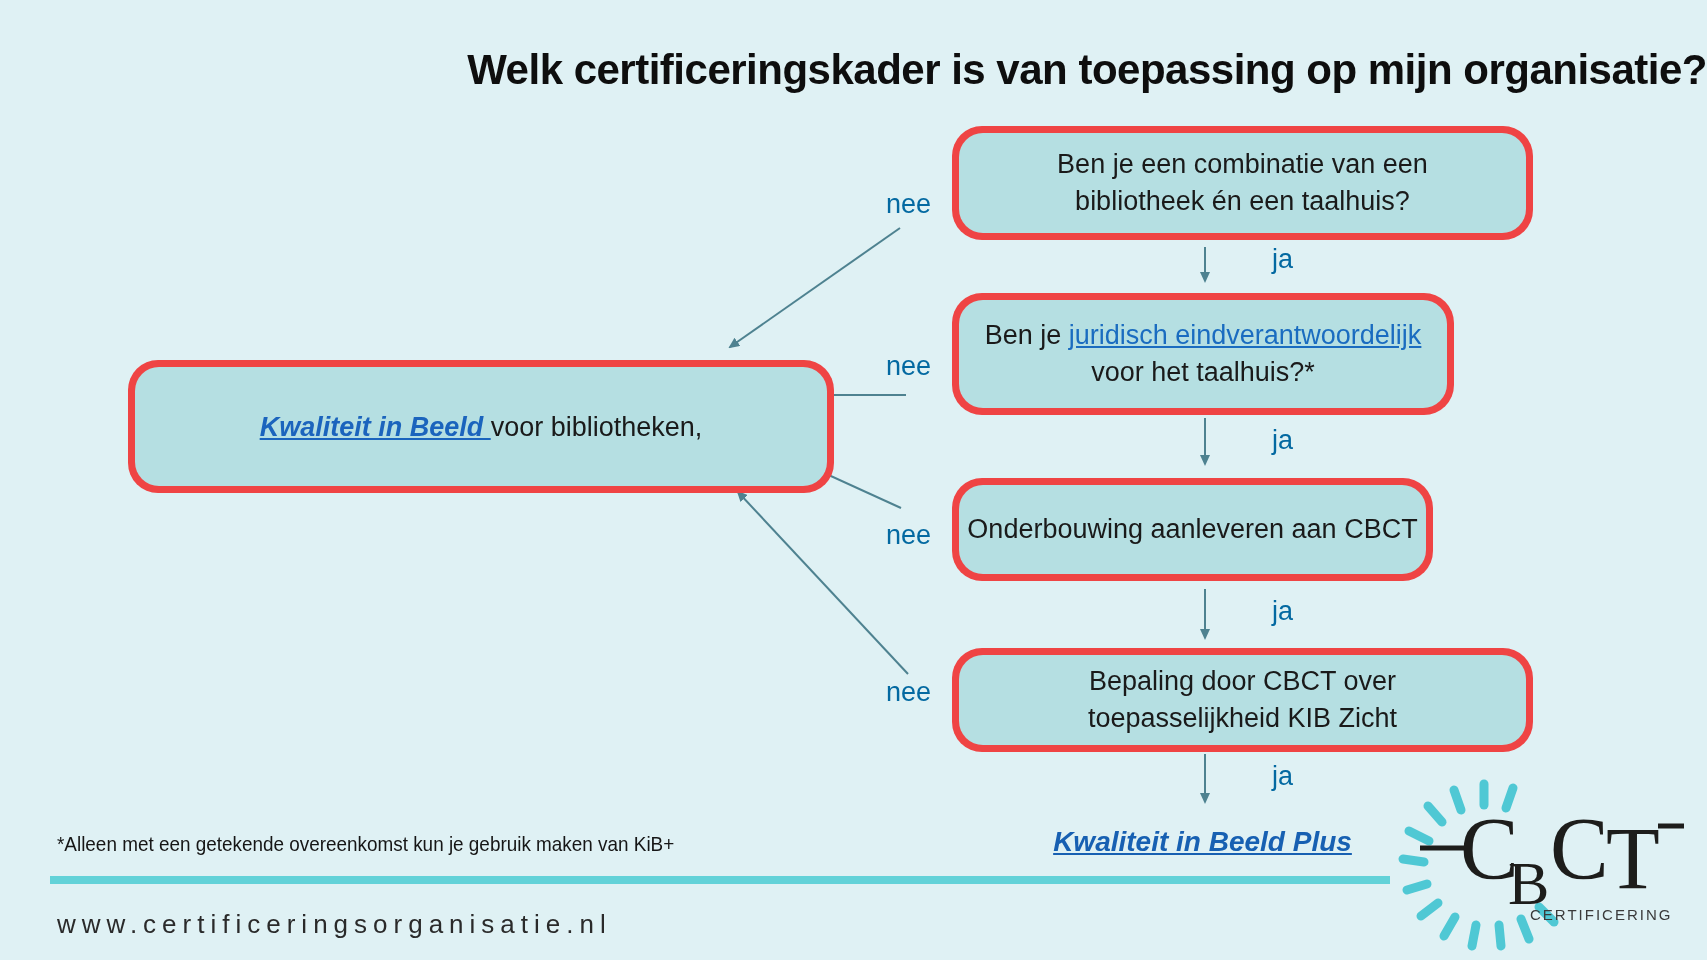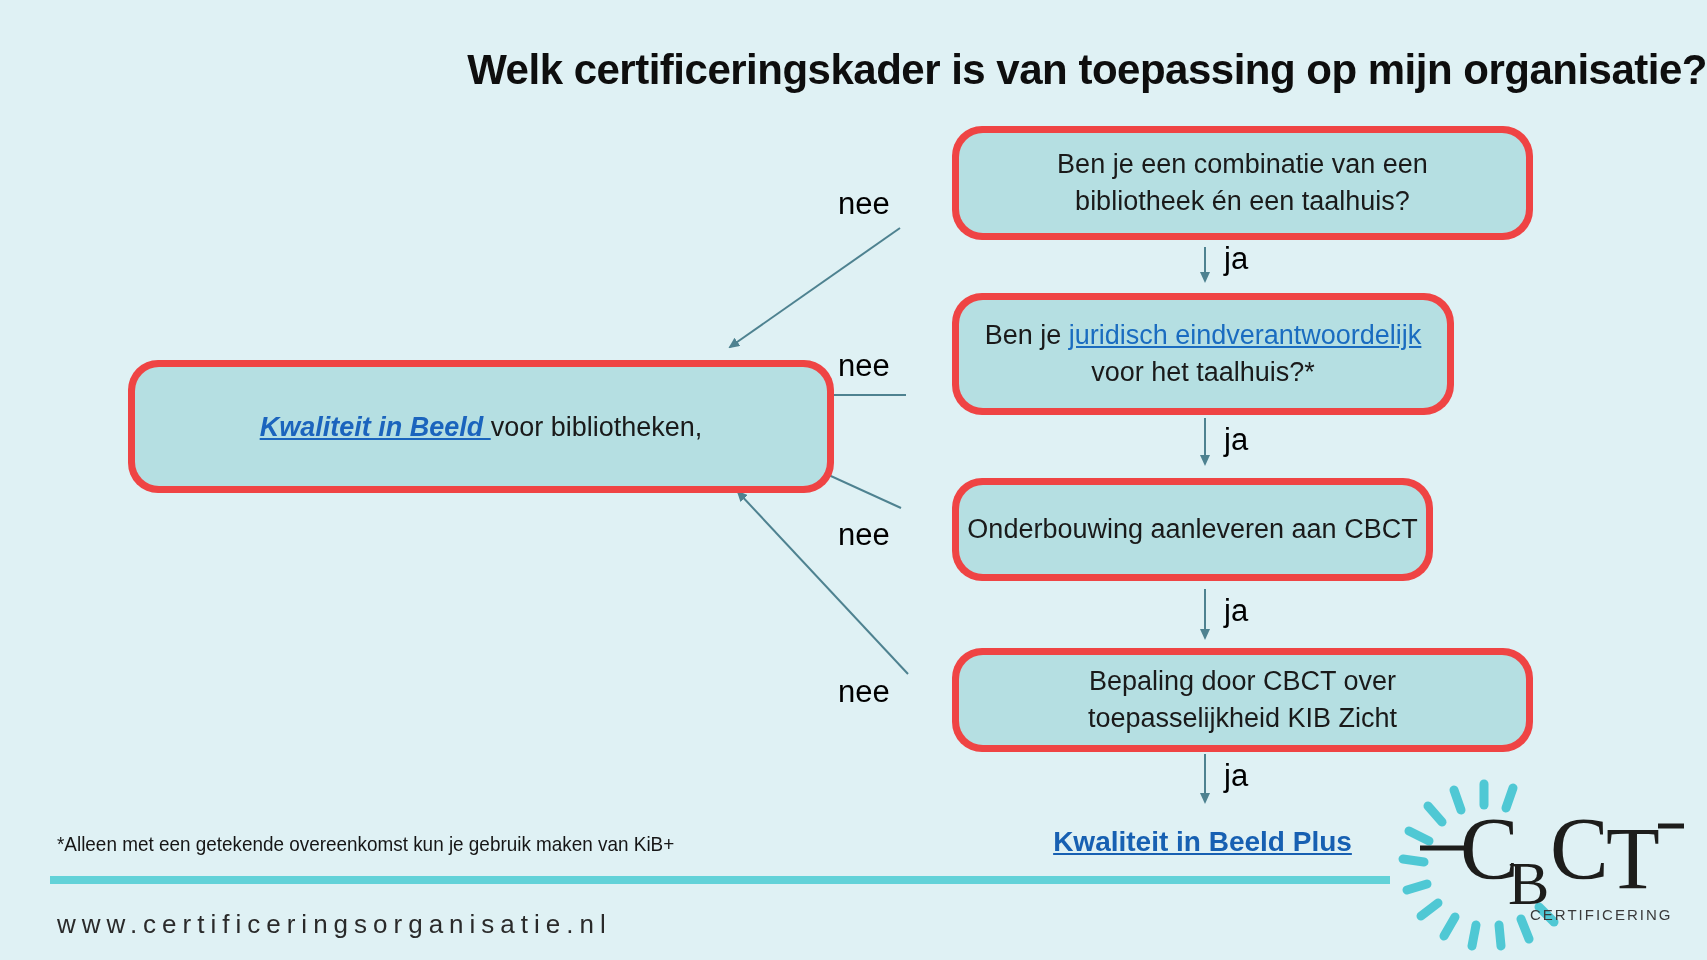--- a/index.html
+++ b/index.html
@@ -42,29 +42,29 @@
   .box-q3{left:912px;top:478px;width:481px;height:103px;}
   .box-q4{left:912px;top:648px;width:581px;height:104px;}
   .box-left{left:88px;top:360px;width:706px;height:133px;}
   .box-left .inner{font-size:27px;line-height:40px;}
 
   a.flink{color:#1a6cc0;text-decoration:underline;cursor:pointer;}
   a.boldlink{color:#1b64bd;font-weight:700;font-style:italic;text-decoration:underline;cursor:pointer;}
 
   .edge-label{
     position:absolute;
-    font-size:31px;color:#000000;line-height:28px;
+    font-size:27px;color:#0369a1;line-height:28px;margin-left:48px;
   }
 
   .final-result{
     position:absolute;left:912px;top:826px;width:581px;
     text-align:center;
   }
   .final-result a{
-    font-size:28px;font-weight:700;color:#1760b2;text-decoration:underline;cursor:pointer;
+    font-size:28px;font-weight:700;color:#1760b2;text-decoration:underline;cursor:pointer;font-style:italic;
   }
 
   .footnote{
     position:absolute;left:57px;top:832px;
     font-size:21px;color:#161616;
     transform:scaleX(0.9);transform-origin:left center;
     white-space:nowrap;
   }
   .divider{
     position:absolute;left:50px;top:876px;width:1340px;height:8px;

